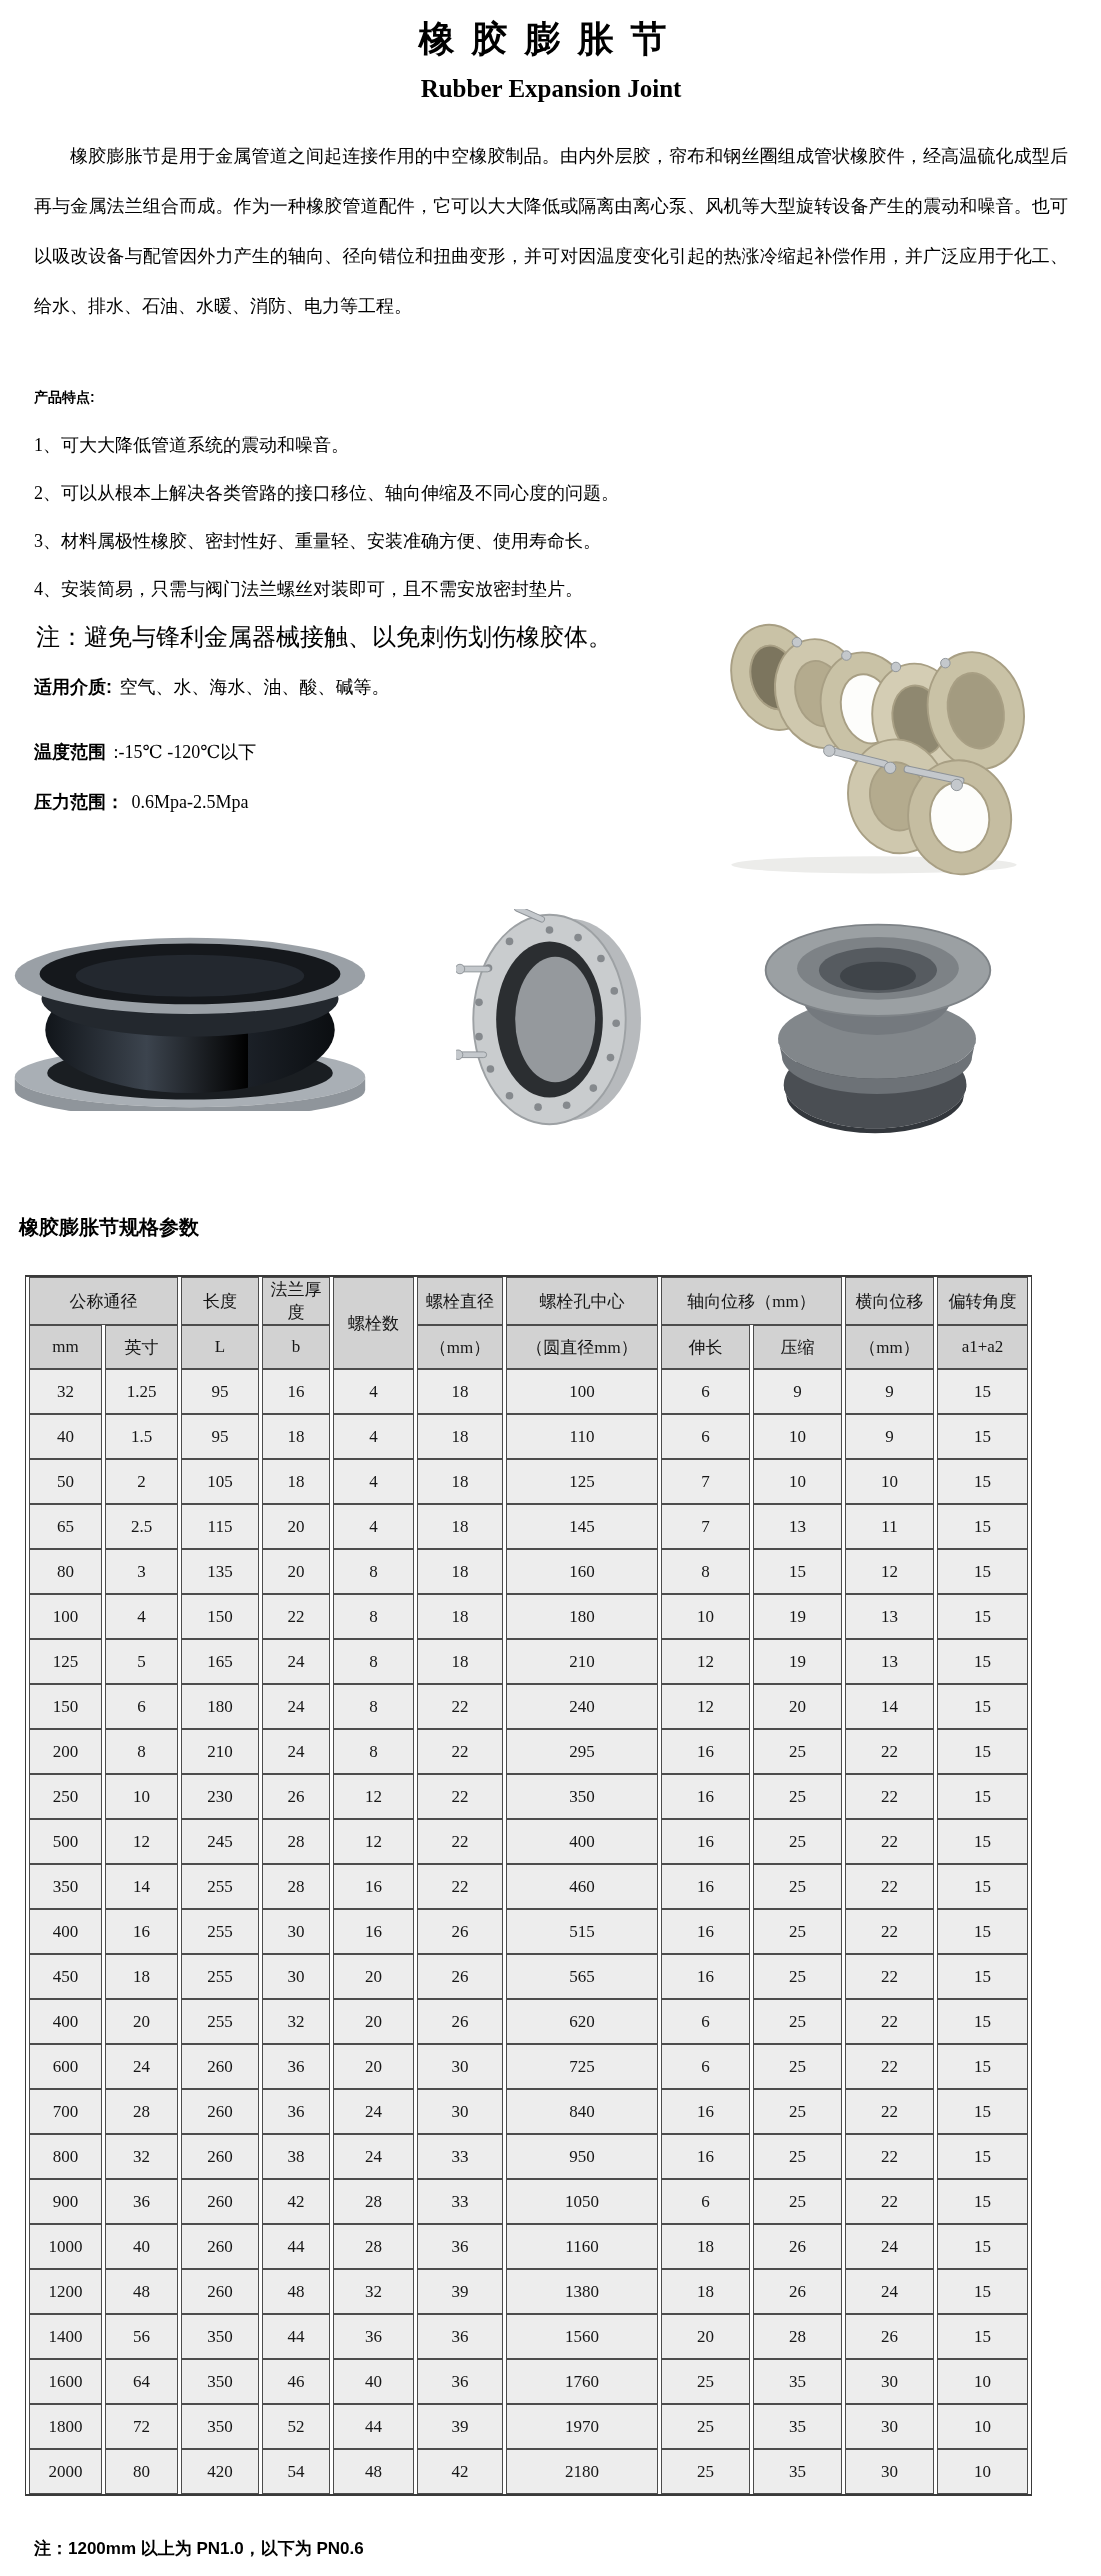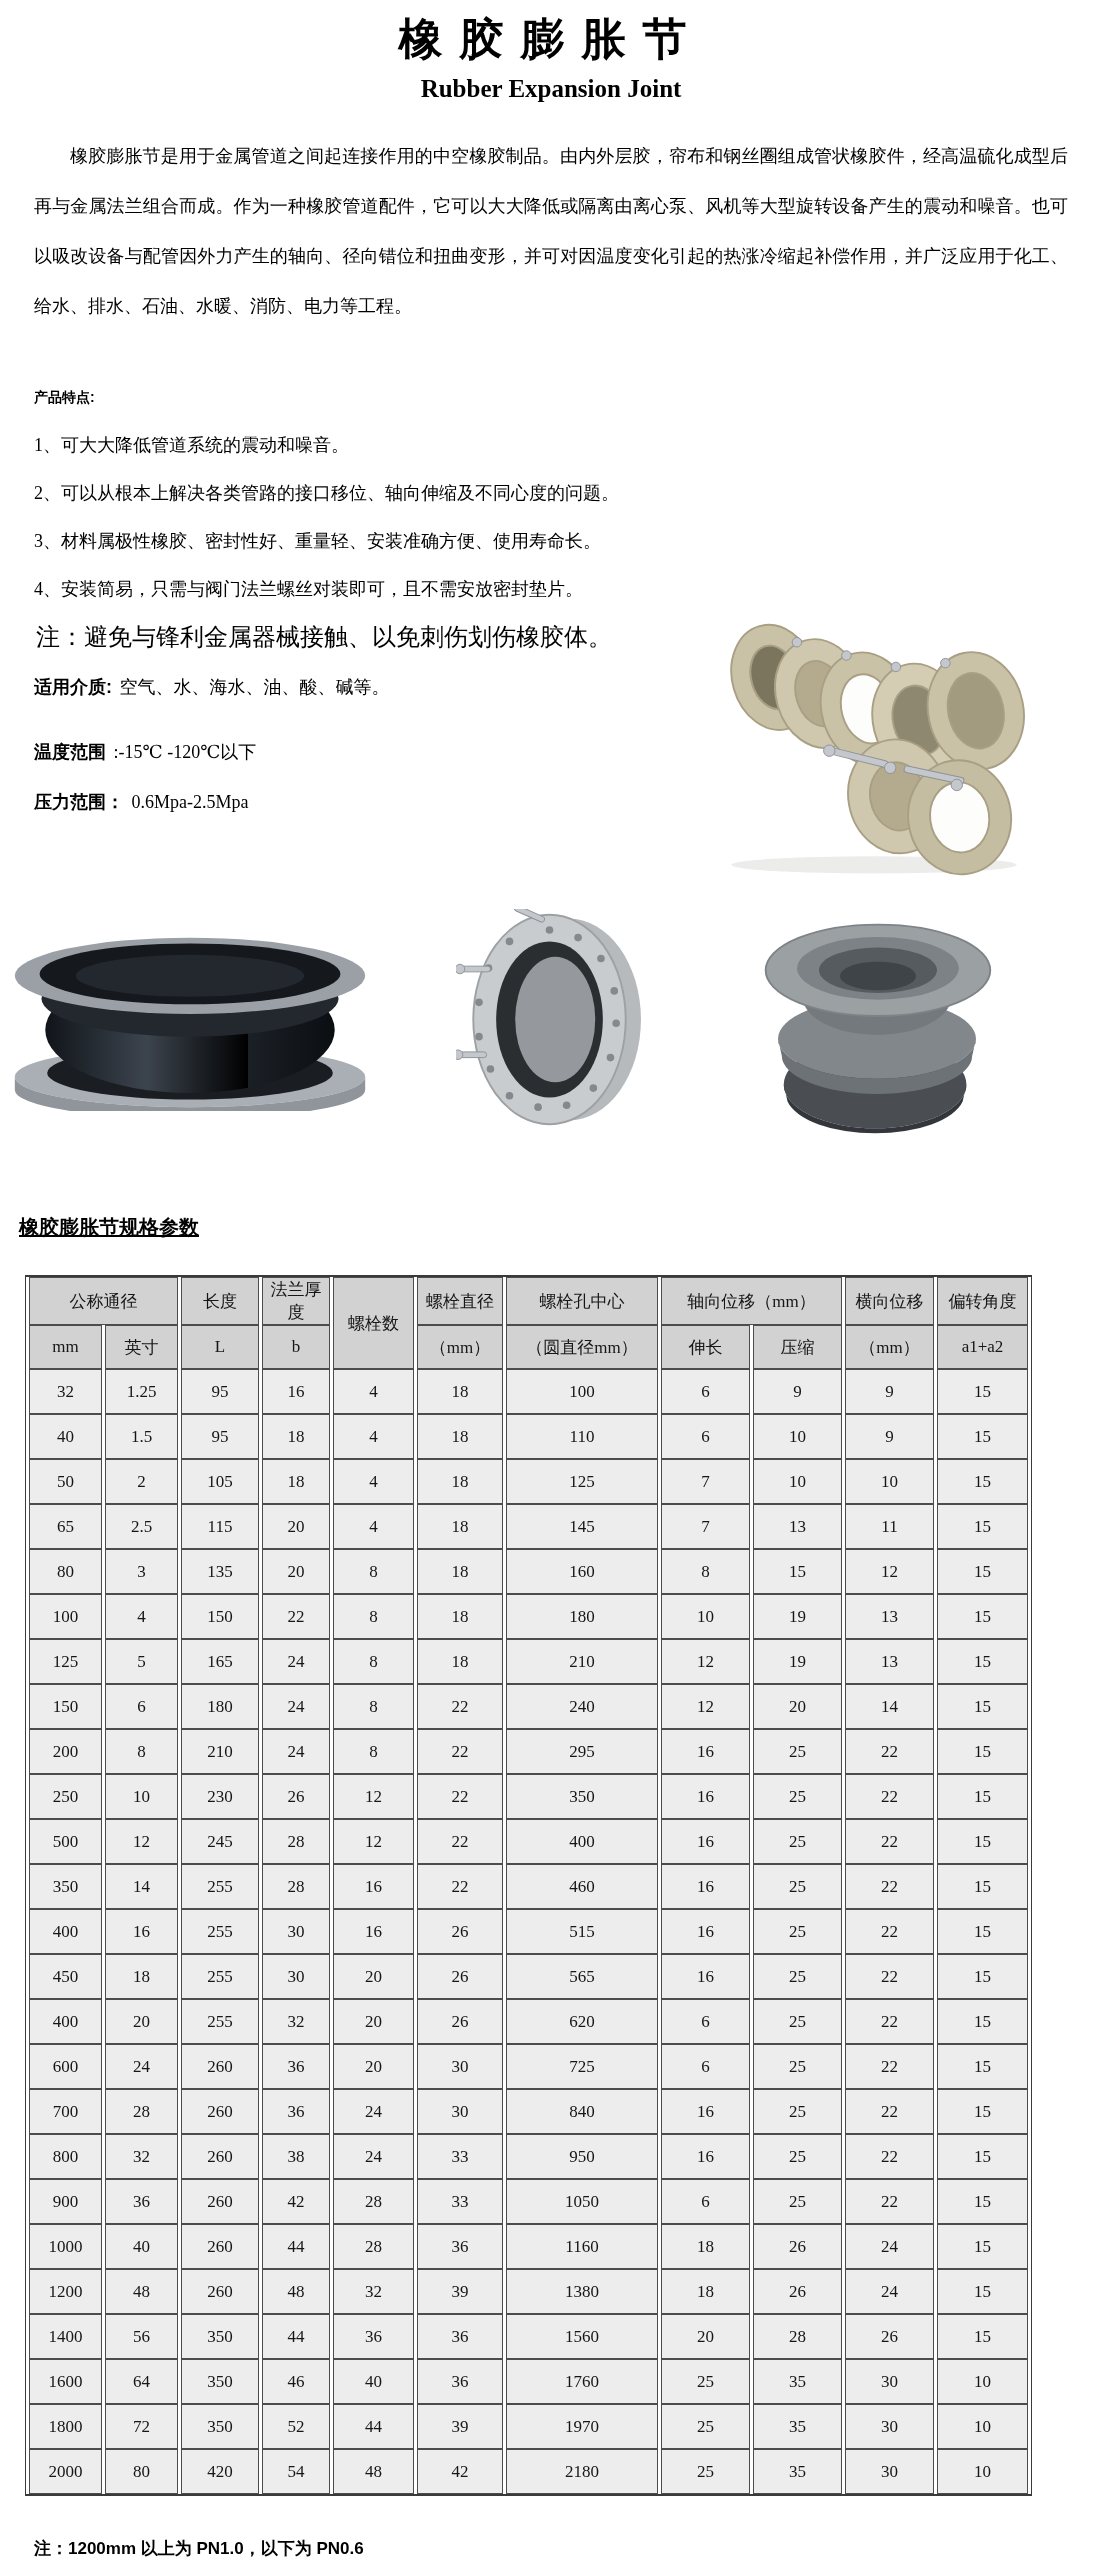--- a/index.html
+++ b/index.html
@@ -3,21 +3,21 @@
 <meta charset="utf-8">
 <style>
   html,body{margin:0;padding:0;background:#fff;}
   body{
     width:1102px;height:2576px;position:relative;overflow:hidden;
     color:#000;font-family:"Liberation Serif","DejaVu Serif",serif;
   }
   .hei{font-family:"Liberation Sans","DejaVu Sans",sans-serif;font-weight:bold;}
 
   .page-title{
-    margin:11.4px 34px 0;text-align:center;font-size:44px;line-height:55px;
+    margin:11.4px 34px 0;text-align:center;font-size:36px;line-height:55px;
     letter-spacing:17px;font-family:"Liberation Sans","DejaVu Sans",sans-serif;font-weight:bold;
   }
   .page-subtitle{
     margin:7.6px 34px 0;text-align:center;font-size:25px;line-height:30.5px;font-weight:bold;
   }
   .intro{
     margin:27px 34px 0;font-size:18px;line-height:50px;text-align:justify;text-indent:2em;
   }
   .features-heading{margin:53px 34px 0;font-size:14px;line-height:27px;}
   .feature-item{margin:21px 34px 0;font-size:18px;line-height:27px;}
@@ -26,21 +26,21 @@
   .spec-line.gap{margin-top:38px;}
   .spec-line .lab{font-size:18px;margin-right:7.6px;}
   .photo-spacer{height:381px;}
 
   .photo{position:absolute;}
   #photo-wrapped{left:717px;top:568px;}
   #photo-black{left:9.5px;top:932px;}
   #photo-ring{left:456px;top:909px;}
   #photo-gray{left:759px;top:911px;}
 
-  .table-heading{margin:17px 19px 0;font-size:20px;line-height:27px;text-decoration:underline;}
+  .table-heading{margin:17px 19px 0;font-size:20px;line-height:27px;}
 
   table.spec-table{
     table-layout:fixed;width:1000px;margin:34px 0 0 25px;
     border-collapse:separate;border-spacing:3.8px 0;background:#fff;
     border:1.9px solid #3a3a3a;border-top:2.9px solid #3a3a3a;border-bottom:2.9px solid #3a3a3a;
     text-align:center;color:#161616;
   }
   .spec-table th,.spec-table td{
     border:1px solid #4c4c4c;padding:0;overflow:hidden;
   }

